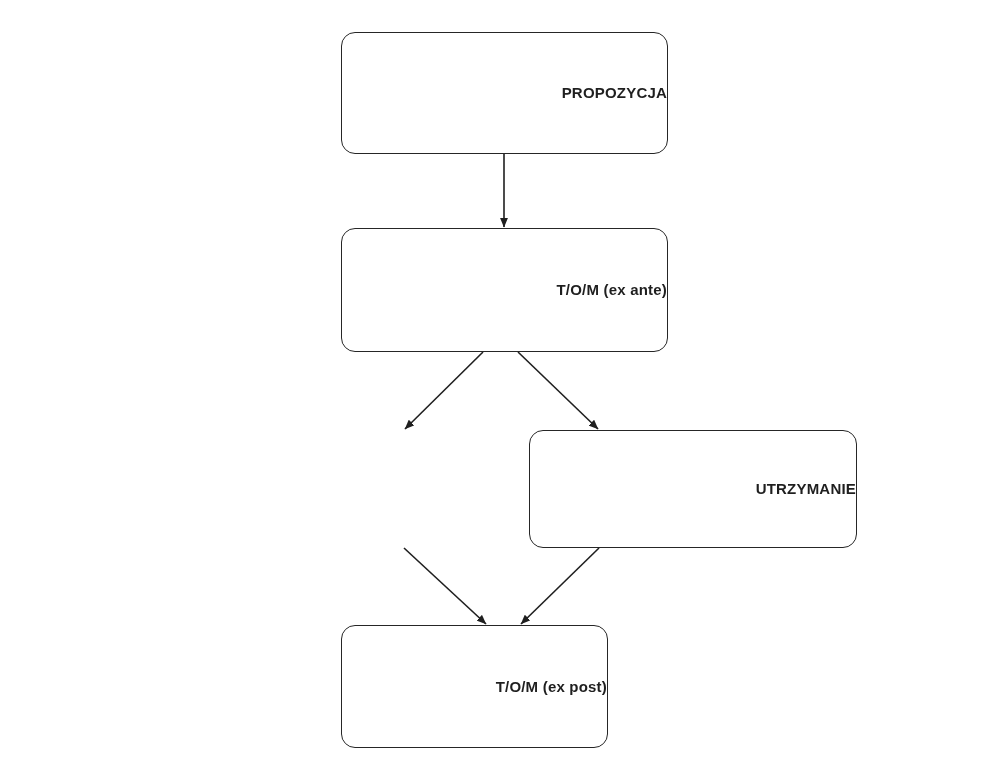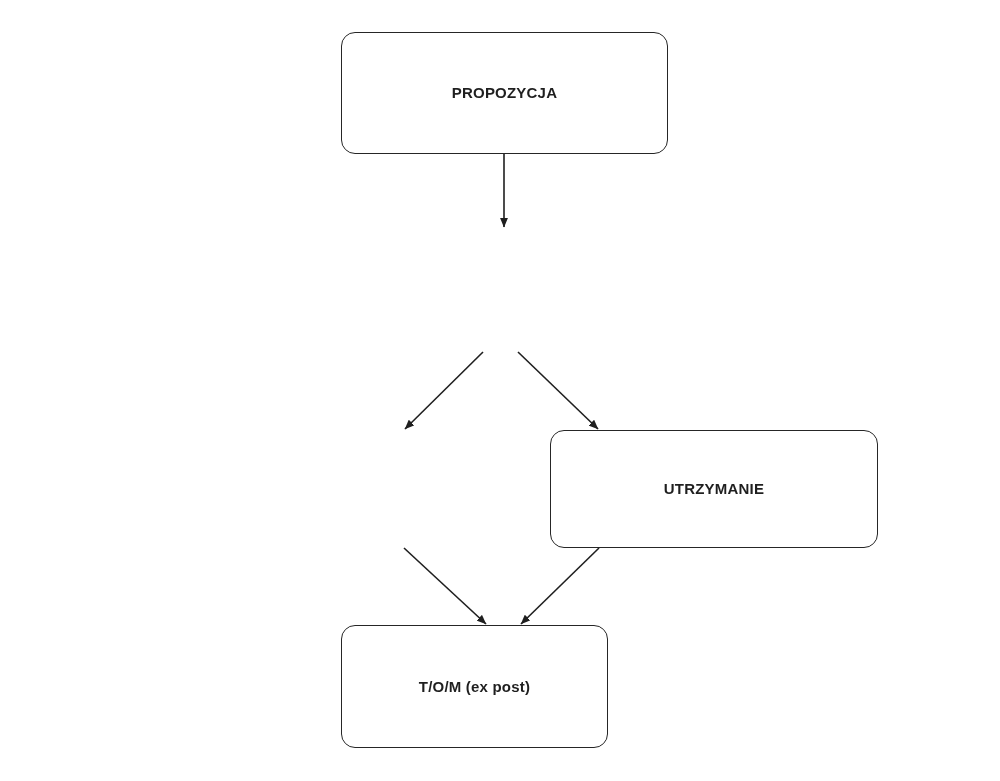--- a/index.html
+++ b/index.html
@@ -27,37 +27,37 @@
     height: 781px;
   }
   .node {
     position: absolute;
     box-sizing: border-box;
     border: 1.5px solid #262626;
     border-radius: 14px;
     background: #ffffff;
     display: flex;
     align-items: center;
-    justify-content: center;
+    justify-content: flex-end;
     z-index: 2;
   }
   .node-label {
     font-family: "Liberation Sans", sans-serif;
     font-size: 15px;
     font-weight: bold;
     color: #1f1f1f;
     letter-spacing: 0.2px;
     text-align: center;
     line-height: 1.2;
     user-select: none;
   }
   #node-proposal   { left: 341px; top: 32px;  width: 327px; height: 122px; }
   #node-tom-ante   { left: 341px; top: 228px; width: 327px; height: 124px; }
   #node-uzycie     { left: 143px; top: 430px; width: 329px; height: 118px; }
-  #node-utrzymanie { left: 550px; top: 430px; width: 328px; height: 118px; }
+  #node-utrzymanie { left: 529px; top: 430px; width: 328px; height: 118px; }
   #node-tom-post   { left: 341px; top: 625px; width: 267px; height: 123px; }
 </style>
 </head>
 <body>
 
 <div id="diagram-root">
 
   <svg id="edge-layer" viewBox="0 0 1000 781" width="1000" height="781" xmlns="http://www.w3.org/2000/svg">
     <defs>
       <marker id="arrow-head" markerWidth="10" markerHeight="8" refX="9.2" refY="4" orient="auto" markerUnits="userSpaceOnUse">
@@ -73,20 +73,23 @@
 
     <line id="edge-uzycie-tom-post" x1="404" y1="548" x2="486" y2="624" stroke="#1f1f1f" stroke-width="1.6" marker-end="url(#arrow-head)"></line>
 
     <line id="edge-utrzymanie-tom-post" x1="599" y1="548" x2="521" y2="624" stroke="#1f1f1f" stroke-width="1.6" marker-end="url(#arrow-head)"></line>
   </svg>
 
   <div class="node" id="node-proposal">
     <span class="node-label">PROPOZYCJA</span>
   </div>
 
+  <div class="node" id="node-tom-ante">
+    <span class="node-label">T/O/M (ex ante)</span>
+  </div>
 
 
   <div class="node" id="node-utrzymanie">
     <span class="node-label">UTRZYMANIE</span>
   </div>
 
   <div class="node" id="node-tom-post">
     <span class="node-label">T/O/M (ex post)</span>
   </div>
 

